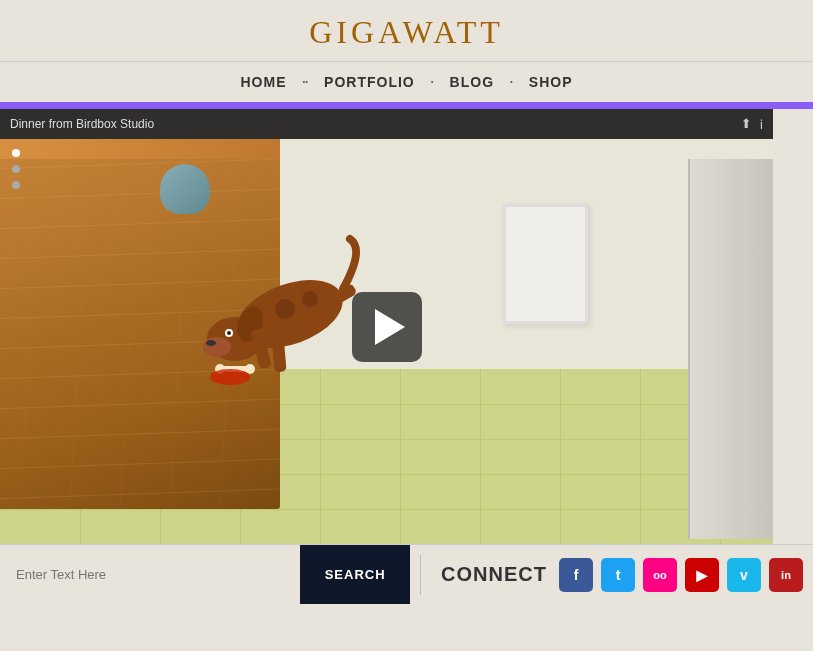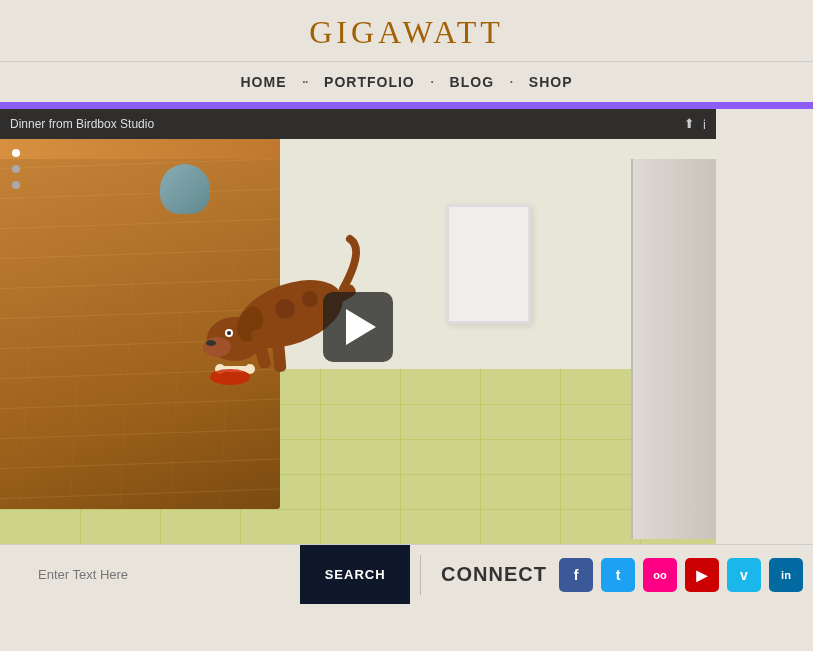--- a/index.html
+++ b/index.html
@@ -47,21 +47,21 @@
       font-family: Arial, sans-serif;
     }
     .nav-separator {
       color: #555;
       font-size: 8px;
     }
 
     
     .video-container {
       position: relative;
-      width: 716px;
+      width: 773px;
       height: 435px;
       background-color: #0c4a6e;
       overflow: hidden;
     }
 
     .video-top-bar {
       position: absolute;
       top: 0;
       left: 0;
       right: 0;
@@ -180,21 +180,20 @@
       align-items: center;
       border-top: 1px solid #ccc;
     }
 
     
     .search-section {
       display: flex;
       align-items: flex-end;
       flex: 1;
       height: 100%;
-      margin-left: 22px;
     }
     .search-input {
       flex: 1;
       height: 100%;
       border: none;
       background: #e8e4db;
       padding: 0 16px;
       font-size: 13px;
       color: #888;
       font-family: Arial, sans-serif;
@@ -247,21 +246,21 @@
       font-size: 14px;
       font-weight: bold;
       color: white;
       font-family: Arial, sans-serif;
     }
     .social-facebook { background: #3b5998; }
     .social-twitter { background: #1da1f2; }
     .social-flickr { background: #ff0084; }
     .social-youtube { background: #cc0000; }
     .social-vimeo { background: #1ab7ea; }
-    .social-linkedin { background: #0369a1; }
+    .social-linkedin { background: #b91c1c; }
   </style>
 </head>
 <body>
 
 <div class="header">
   <div class="site-title">GIGAWATT</div>
 </div>
 
 <nav class="nav">
   <span class="nav-item">HOME</span>

